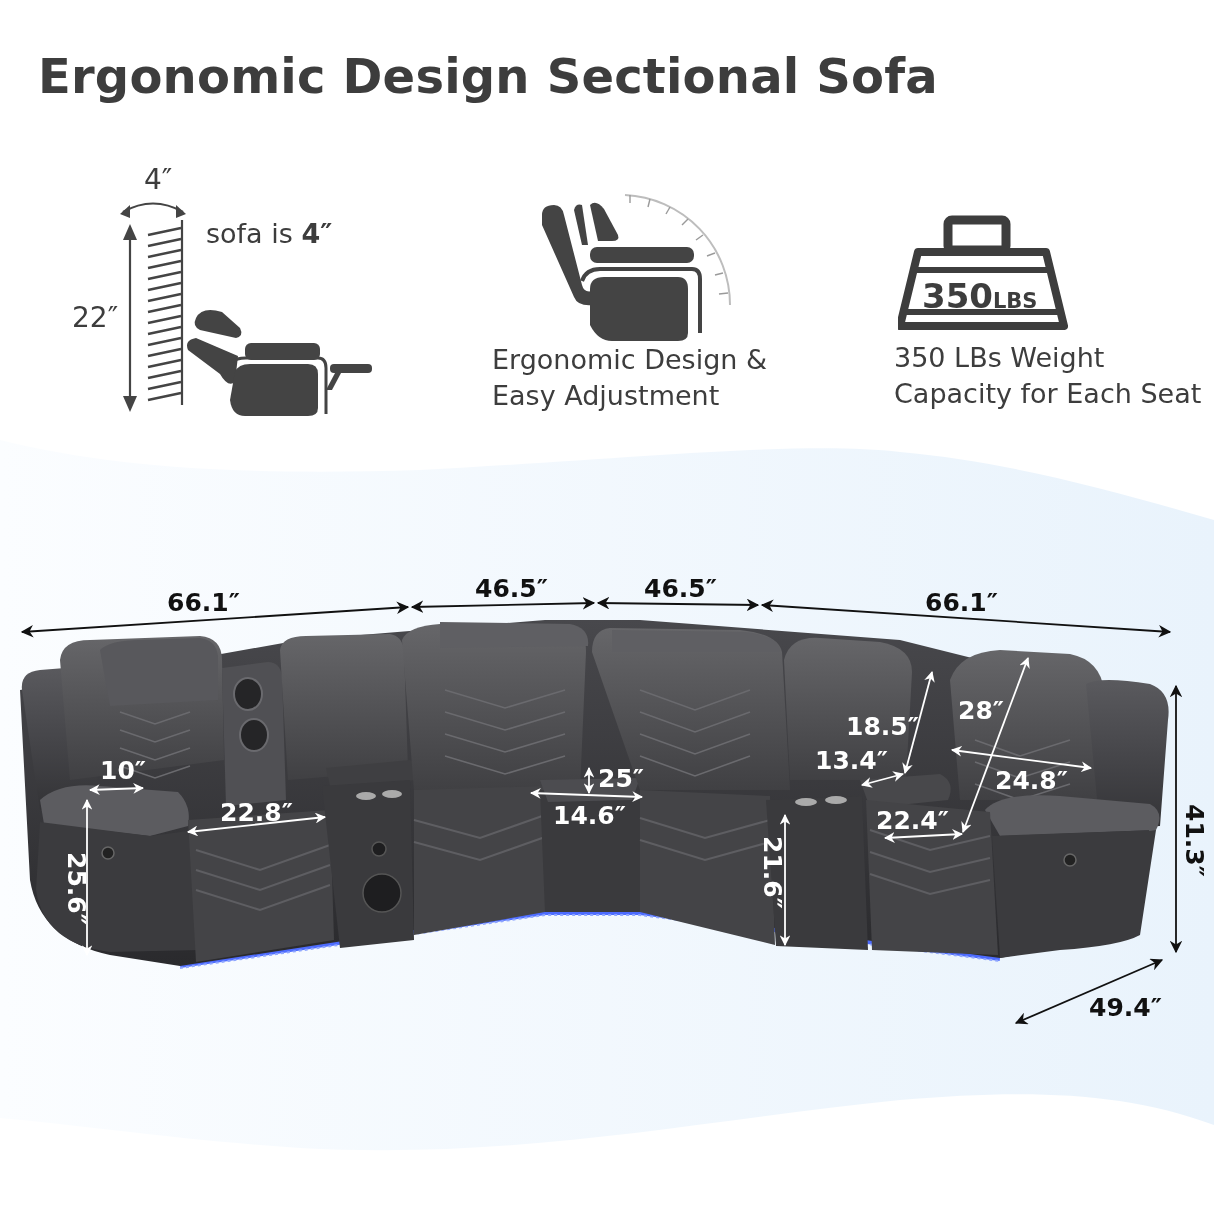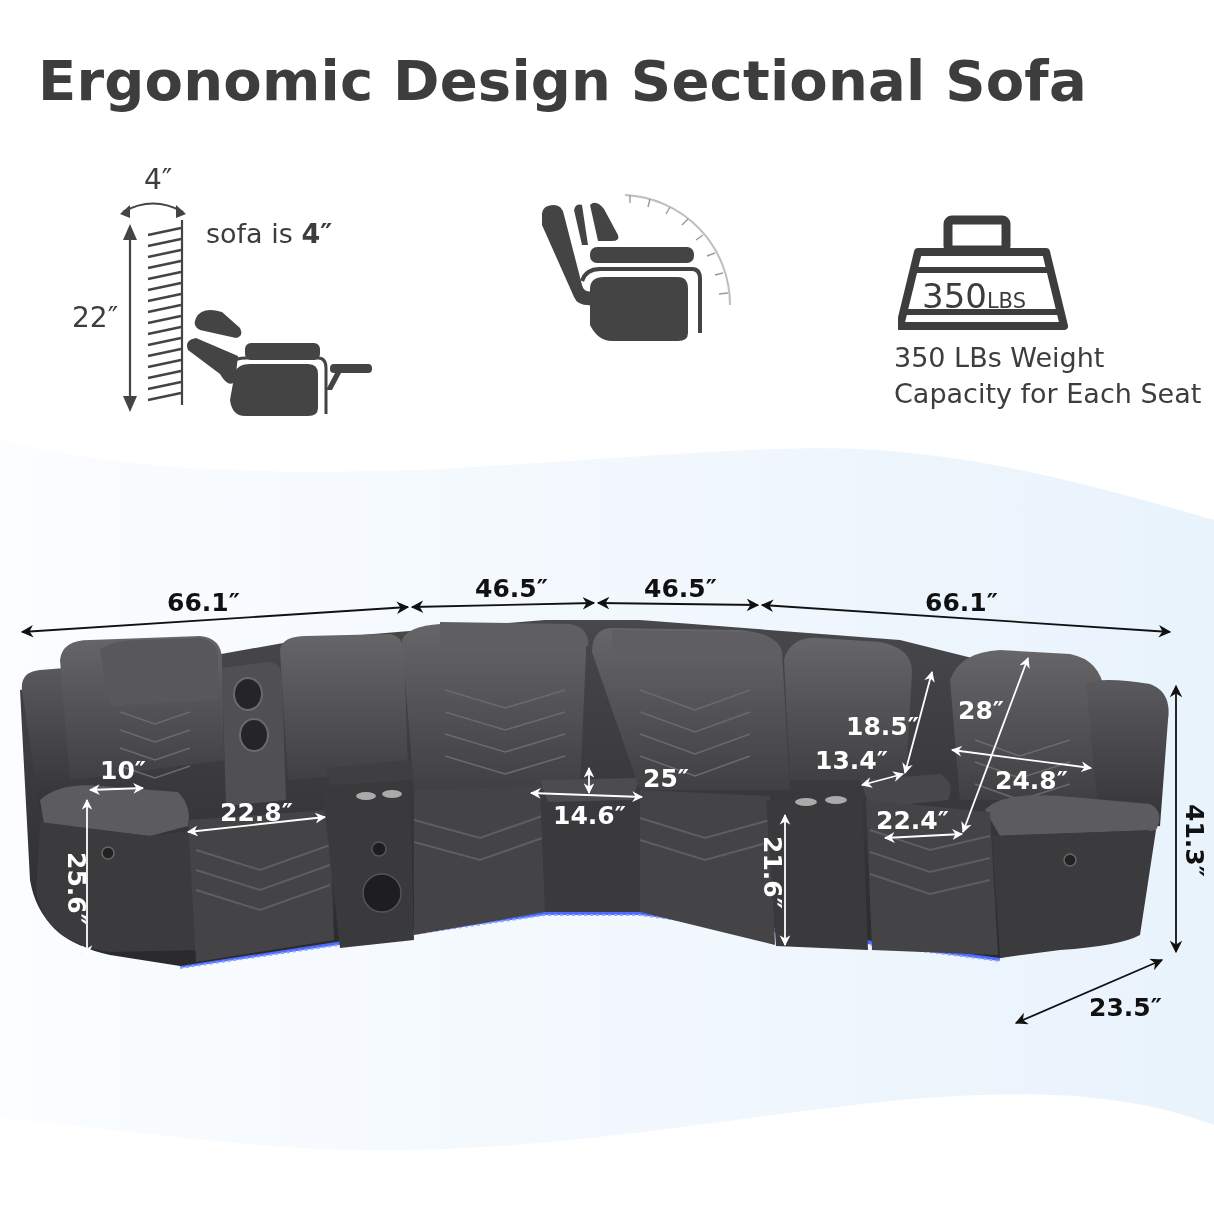--- a/index.html
+++ b/index.html
@@ -3,21 +3,21 @@
 <meta charset="utf-8">
 <style>
   * { margin: 0; padding: 0; box-sizing: border-box; }
   html, body { width: 1214px; height: 1214px; background: #ffffff; overflow: hidden; }
   body { position: relative; font-family: "DejaVu Sans", "Liberation Sans", sans-serif; color: #3d3d3d; }
 
   .bg-wave { position: absolute; left: 0; top: 0; width: 1214px; height: 1214px; z-index: 0; }
 
   .title {
     position: absolute; left: 38px; top: 48px;
-    font-size: 56px; font-weight: bold; color: #3d3d3d; letter-spacing: 0.2px;
+    font-size: 48px; font-weight: bold; color: #3d3d3d; letter-spacing: 0.2px;
     z-index: 2; white-space: nowrap;
   }
 
   .feature { position: absolute; z-index: 2; }
   .feature svg { display: block; }
   .feat-text { position: absolute; font-size: 27px; line-height: 36px; color: #3d3d3d; white-space: nowrap; font-weight: normal; }
   .feat-text b { font-weight: bold; }
 
   .dim-lbl { position: absolute; font-weight: bold; font-size: 25px; white-space: nowrap; z-index: 4; line-height: 1; }
   .dim-dark { color: #111111; }
@@ -114,30 +114,34 @@
 
     <g fill="#444">
       <path d="M12,30 Q12,20 24,20 Q32,20 34,30 L52,100 Q54,108 62,106 L64,120 Q48,122 44,112 L12,40 Z"></path>
       <path d="M44,25 Q46,18 52,20 L58,60 L52,60 Z"></path>
       <path d="M60,20 Q66,14 74,24 L88,50 Q90,56 82,56 L68,56 Z"></path>
       <rect x="60" y="62" width="104" height="16" rx="7"></rect>
       <path d="M60,104 Q60,92 74,92 L148,92 Q158,92 158,104 L158,148 Q158,156 148,156 L82,156 Q68,156 60,140 Z"></path>
     </g>
     <path d="M52,96 Q56,84 70,84 L162,84 Q170,84 170,94 L170,148" fill="none" stroke="#444" stroke-width="4"></path>
   </svg>
+  <div class="feat-text" style="left:2px; top:157px;">
+    <div>Ergonomic Design &amp;</div>
+    <div>Easy Adjustment</div>
+  </div>
 </div>
 
 <div class="feature" style="left:862px; top:210px; width:340px; height:210px;">
   <svg width="170" height="120" viewBox="0 0 170 120" style="position:absolute; left:36px; top:4px;">
     <rect x="50" y="6" width="58" height="30" rx="4" fill="none" stroke="#3d3d3d" stroke-width="9"></rect>
     <path d="M20,38 L148,38 L166,112 L2,112 Z" fill="none" stroke="#3d3d3d" stroke-width="8" stroke-linejoin="round"></path>
     <line x1="14" y1="56" x2="154" y2="56" stroke="#3d3d3d" stroke-width="6"></line>
     <line x1="6" y1="98" x2="162" y2="98" stroke="#3d3d3d" stroke-width="6"></line>
   </svg>
-  <div style="position:absolute; left:60px; top:66px; white-space:nowrap; color:#3d3d3d; font-weight:normal;">
+  <div style="position:absolute; left:60px; top:66px; white-space:nowrap; color:#3d3d3d; font-weight:bold;">
     <span style="font-size:34px;">350</span><span style="font-size:21px;">LBS</span>
   </div>
   <div class="feat-text" style="left:2px; top:130px;margin-left:30px;">
     <div>350 LBs Weight</div>
     <div>Capacity for Each Seat</div>
   </div>
 </div>
 
 <svg class="sofa" viewBox="0 560 1214 480">
   <defs>
@@ -277,25 +281,25 @@
     <line x1="952" y1="750" x2="1091" y2="768" marker-start="url(#arrW)" marker-end="url(#arrW)"></line>
     <line x1="885" y1="838" x2="962" y2="834" marker-start="url(#arrW)" marker-end="url(#arrW)"></line>
   </g>
 </svg>
 
 <div class="dim-lbl dim-dark" style="left:167px; top:590px;">66.1″</div>
 <div class="dim-lbl dim-dark" style="left:475px; top:576px;">46.5″</div>
 <div class="dim-lbl dim-dark" style="left:644px; top:576px;">46.5″</div>
 <div class="dim-lbl dim-dark" style="left:925px; top:590px;">66.1″</div>
 <div class="dim-lbl dim-dark rot90" style="left:1158px; top:828px;">41.3″</div>
-<div class="dim-lbl dim-dark" style="left:1089px; top:995px;">23.5″</div>
+<div class="dim-lbl dim-dark" style="left:1089px; top:995px;">49.4″</div>
 
 <div class="dim-lbl dim-light" style="left:100px; top:758px;">10″</div>
 <div class="dim-lbl dim-light rot90" style="left:40px; top:876px;">25.6″</div>
 <div class="dim-lbl dim-light" style="left:220px; top:800px;">22.8″</div>
-<div class="dim-lbl dim-light" style="left:598px; top:766px;margin-left:45px;">25″</div>
+<div class="dim-lbl dim-light" style="left:598px; top:766px;">25″</div>
 <div class="dim-lbl dim-light" style="left:553px; top:803px;">14.6″</div>
 <div class="dim-lbl dim-light rot90" style="left:736px; top:860px;">21.6″</div>
 <div class="dim-lbl dim-light" style="left:846px; top:702px;margin-top:12px;">18.5″</div>
 <div class="dim-lbl dim-light" style="left:815px; top:748px;">13.4″</div>
 <div class="dim-lbl dim-light" style="left:958px; top:698px;">28″</div>
 <div class="dim-lbl dim-light" style="left:995px; top:768px;">24.8″</div>
 <div class="dim-lbl dim-light" style="left:876px; top:808px;">22.4″</div>
 
 </body></html>

